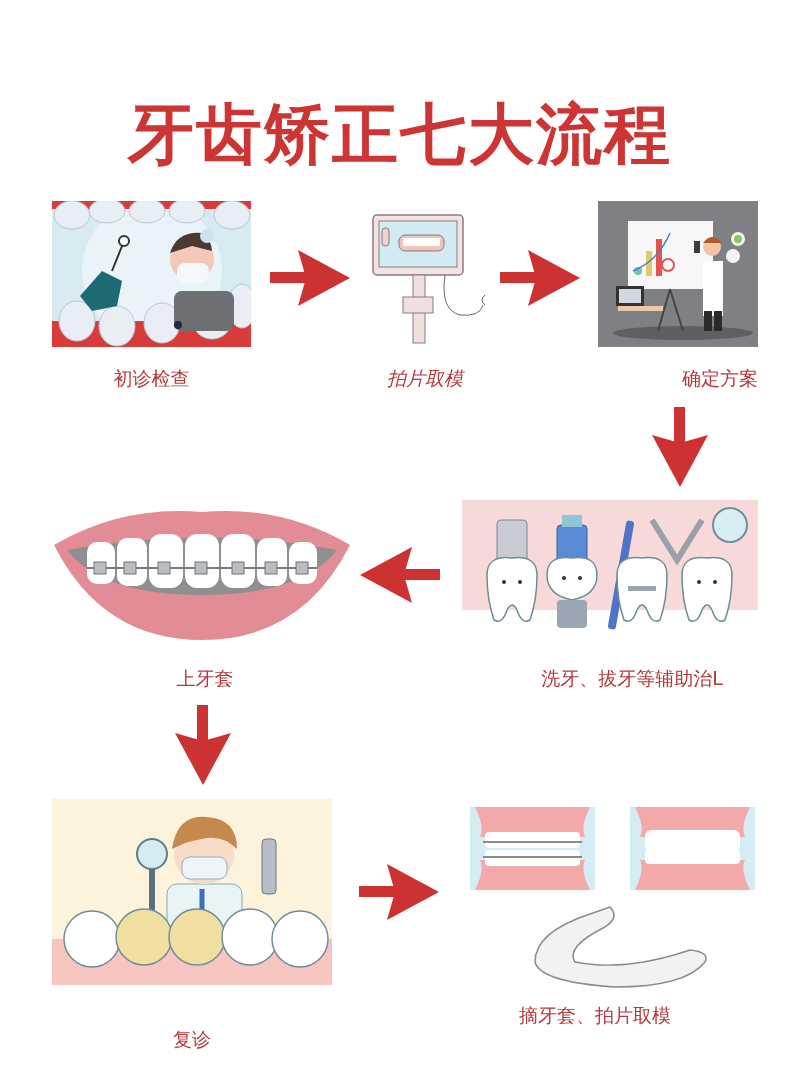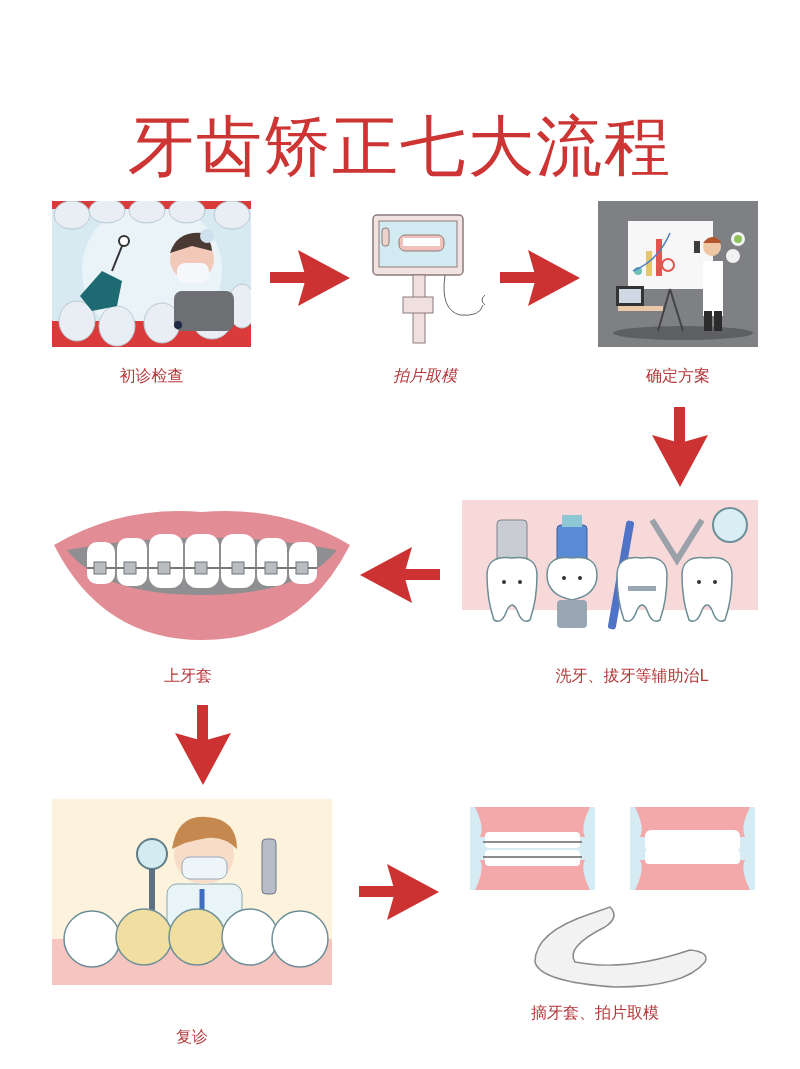--- a/index.html
+++ b/index.html
@@ -1,19 +1,19 @@
 <!DOCTYPE html>
 <html><head>
 <meta charset="utf-8">
 <style>
   html,body{margin:0;padding:0;background:#ffffff;}
   body{width:800px;height:1069px;position:relative;overflow:hidden;font-family:"DejaVu Sans","Liberation Sans",sans-serif;}
-  .title{position:absolute;left:0;top:58px;width:800px;text-align:center;font-size:66px;font-weight:normal;color:#cc3533;letter-spacing:2px;line-height:90px;}
+  .title{position:absolute;left:0;top:46px;width:800px;text-align:center;font-size:66px;font-weight:bold;color:#cc3533;letter-spacing:2px;line-height:90px;}
   .pic{position:absolute;overflow:hidden;}
-  .cap{position:absolute;text-align:center;font-size:16px;color:#b5373a;white-space:nowrap;}
+  .cap{position:absolute;text-align:center;font-size:19px;color:#b5373a;white-space:nowrap;}
   .arrow{position:absolute;}
   svg{display:block;}
 </style>
 </head>
 <body>
 
 <h1 class="title">牙齿矫正七大流程</h1>
 
 <div class="pic" style="left:52px;top:201px;width:199px;height:146px;background:#cfe3ee;">
   <svg width="199" height="146" viewBox="0 0 199 146">
@@ -94,21 +94,21 @@
     <rect x="106" y="110" width="8" height="20" fill="#2b2b2b"></rect>
       <rect x="116" y="110" width="8" height="20" fill="#2b2b2b"></rect>
     <circle cx="114" cy="46" r="9" fill="#f0c7a5"></circle>
     <path d="M105 42 Q114 30 124 42" fill="#b5552c"></path>
     <rect x="96" y="40" width="6" height="12" fill="#3c3c3c"></rect>
     <circle cx="140" cy="38" r="7" fill="#f2f2f2"></circle>
       <circle cx="140" cy="38" r="4" fill="#8fc45a"></circle>
     <circle cx="135" cy="55" r="7" fill="#f2f2f2"></circle>
   </svg>
 </div>
-<div class="cap" style="left:598px;top:366px;width:160px;">确定方案</div>
+<div class="cap" style="left:598px;top:366px;width:160px;text-align:right;">确定方案</div>
 
 <div class="arrow" style="left:650px;top:405px;">
   <svg width="60" height="84" viewBox="0 0 60 84">
       <rect x="24" y="2" width="11" height="40" fill="#cd3232"></rect>
       <polygon points="2,30 30,82 58,30 30,38" fill="#cd3232"></polygon>
     </svg>
 </div>
 
 <div class="pic" style="left:462px;top:500px;width:296px;height:140px;">
   <svg width="296" height="140" viewBox="0 0 296 140">
@@ -164,21 +164,21 @@
         <rect x="42" y="62" width="12" height="12"></rect>
         <rect x="72" y="62" width="12" height="12"></rect>
         <rect x="106" y="62" width="12" height="12"></rect>
         <rect x="143" y="62" width="12" height="12"></rect>
         <rect x="180" y="62" width="12" height="12"></rect>
         <rect x="213" y="62" width="12" height="12"></rect>
         <rect x="244" y="62" width="12" height="12"></rect>
       </g>
   </svg>
 </div>
-<div class="cap" style="left:38px;top:666px;width:300px;">上牙套</div>
+<div class="cap" style="left:55px;top:666px;width:300px;">上牙套</div>
 
 <div class="arrow" style="left:173px;top:703px;">
   <svg width="60" height="84" viewBox="0 0 60 84">
       <rect x="24" y="2" width="11" height="40" fill="#cd3232"></rect>
       <polygon points="2,30 30,82 58,30 30,38" fill="#cd3232"></polygon>
     </svg>
 </div>
 
 <div class="pic" style="left:52px;top:799px;width:280px;height:186px;">
   <svg width="280" height="186" viewBox="0 0 280 186">

